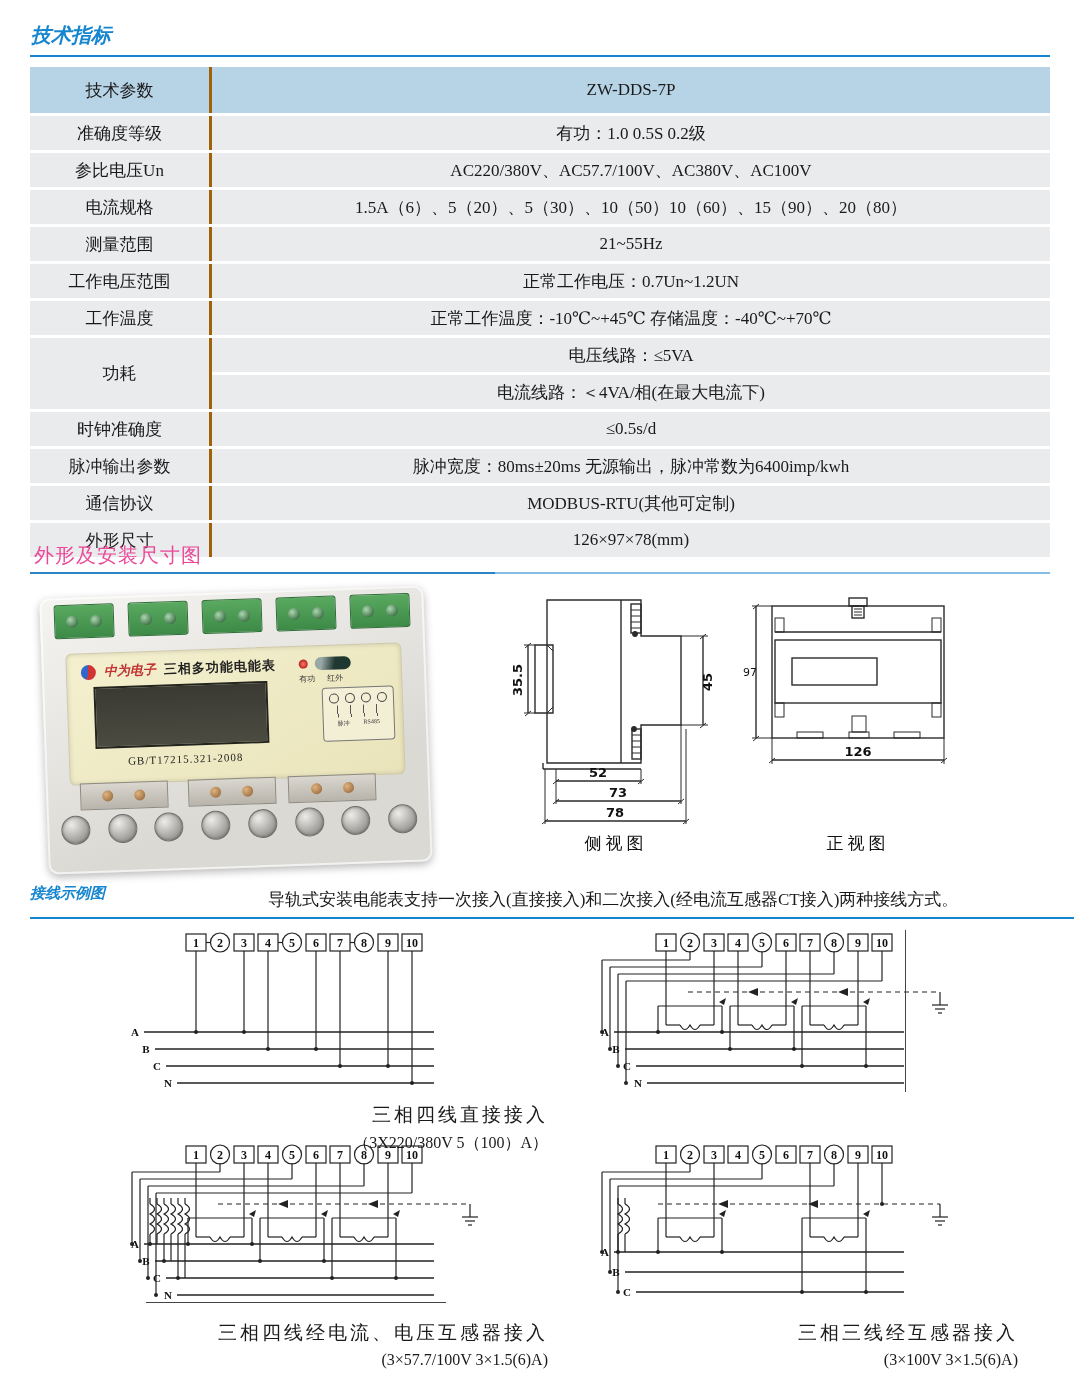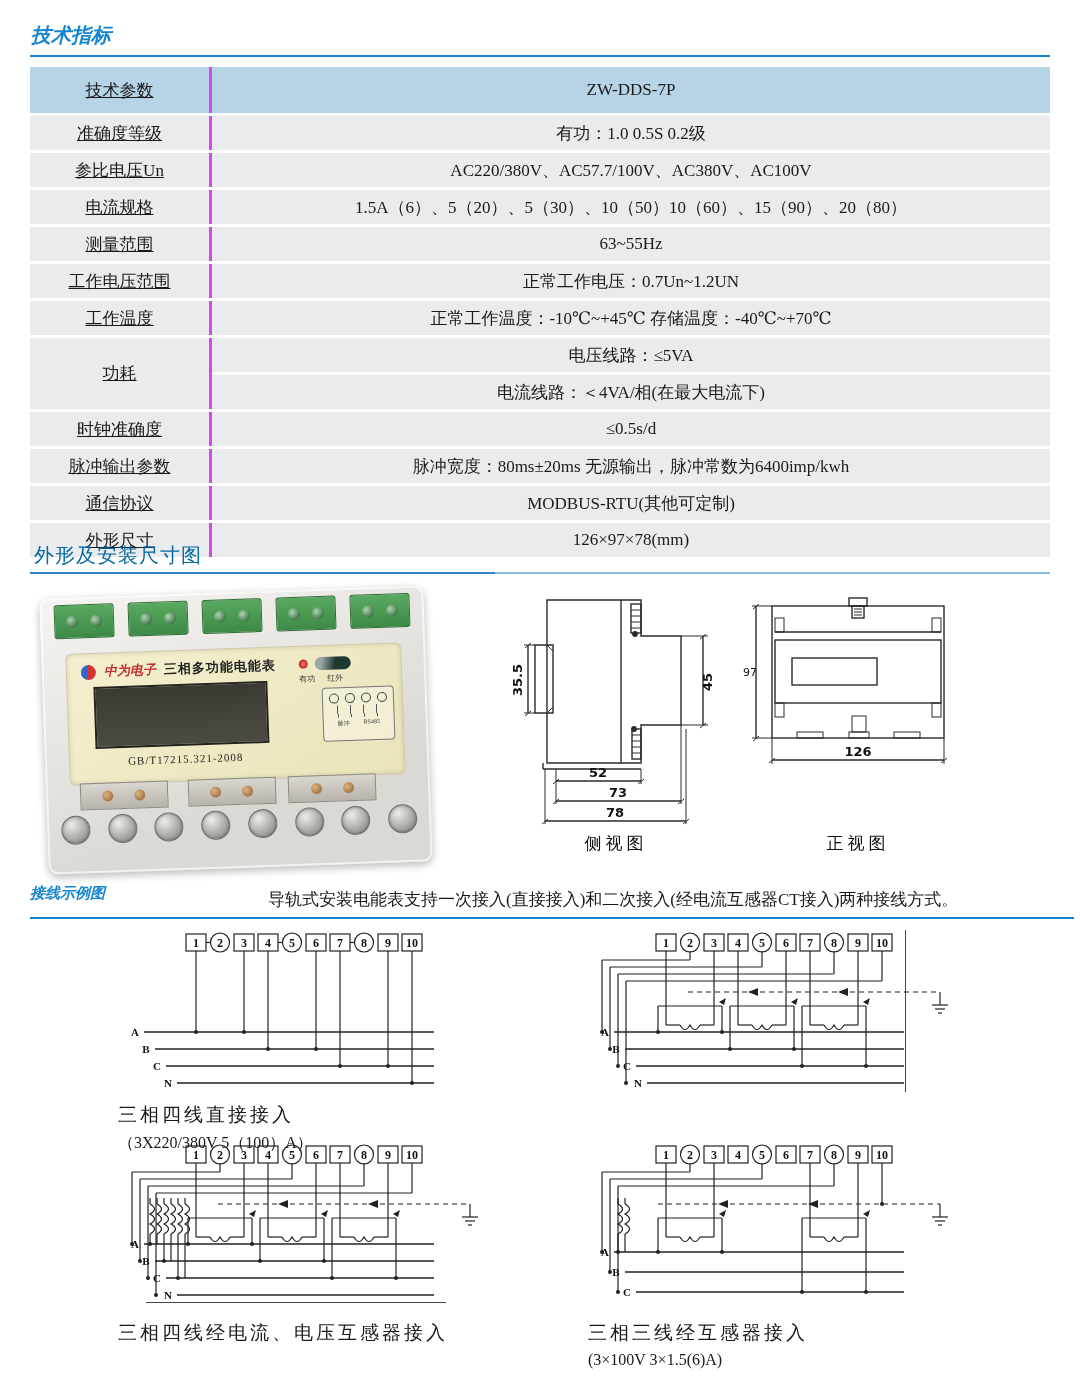--- a/index.html
+++ b/index.html
@@ -2,30 +2,30 @@
 <html><head>
 <meta charset="utf-8">
 <style>
   html,body{margin:0;padding:0;background:#fff;}
   .page{position:relative;width:1080px;height:1377px;background:#fff;overflow:hidden;
         font-family:"Liberation Serif","DejaVu Serif",serif;color:#1a1a1a;}
   .abs{position:absolute;}
   
   .h-blue{position:absolute;font-family:"DejaVu Sans","Liberation Sans",sans-serif;
           font-weight:bold;font-size:20px;color:#1585d0;font-style:italic;}
-  .h-song{position:absolute;font-size:20px;color:#0369a1;letter-spacing:1px;}
+  .h-song{position:absolute;font-size:20px;color:#ec4899;letter-spacing:1px;}
   .rule{position:absolute;height:2px;background:#1585d0;}
   .rule2{position:absolute;height:2px;background:linear-gradient(to right,#2b84c4 0 465px,#84bce4 465px 100%);}
   
   table.spec{position:absolute;left:30px;top:64px;width:1020px;border-collapse:separate;border-spacing:0 3px;}
   table.spec td{background:#e9ebed;height:34px;text-align:center;font-size:17px;padding:0 6px;}
-  table.spec td.lbl{width:167px;border-right:3px solid #d946ef;text-decoration:underline;}
+  table.spec td.lbl{width:167px;border-right:3px solid #a16207;}
   table.spec tr.hd td{background:#b7d3e6;height:46px;}
   
-  .wcap{position:absolute;width:430px;text-align:left;}
+  .wcap{position:absolute;width:430px;text-align:right;}
   .wcap .l1{font-size:19px;letter-spacing:3px;}
   .wcap .l2{font-size:16px;margin-top:5px;}
   .intro{position:absolute;font-size:17px;}
   .artifact{position:absolute;background:#444;}
   
   svg text{fill:#111;}
   svg .dim{font:bold 13px "DejaVu Sans","Liberation Sans",sans-serif;text-anchor:middle;}
   svg .dims{font:11px "DejaVu Sans","Liberation Sans",sans-serif;text-anchor:middle;}
   svg .cap{font:17px "Liberation Serif",serif;letter-spacing:4px;text-anchor:middle;}
   
@@ -91,21 +91,21 @@
     <tr>
       <td class="lbl">参比电压Un</td>
       <td>AC220/380V、AC57.7/100V、AC380V、AC100V</td>
     </tr>
     <tr>
       <td class="lbl">电流规格</td>
       <td>1.5A（6）、5（20）、5（30）、10（50）10（60）、15（90）、20（80）</td>
     </tr>
     <tr>
       <td class="lbl">测量范围</td>
-      <td>63~55Hz</td>
+      <td>21~55Hz</td>
     </tr>
     <tr>
       <td class="lbl">工作电压范围</td>
       <td>正常工作电压：0.7Un~1.2UN</td>
     </tr>
     <tr>
       <td class="lbl">工作温度</td>
       <td>正常工作温度：-10℃~+45℃ 存储温度：-40℃~+70℃</td>
     </tr>
     <tr>
@@ -617,20 +617,21 @@
       <text x="28" y="136" text-anchor="middle" font-size="11" font-weight="bold" fill="#111" font-family="&quot;Liberation Serif&quot;,serif">B</text>
       <text x="39" y="156" text-anchor="middle" font-size="11" font-weight="bold" fill="#111" font-family="&quot;Liberation Serif&quot;,serif">C</text>
     </svg>
 
   <div class="wcap" style="left:118px;top:1102px;">
     <div class="l1">三相四线直接接入</div>
     <div class="l2">（3X220/380V 5（100）A）</div>
   </div>
   <div class="wcap" style="left:118px;top:1320px;">
     <div class="l1">三相四线经电流、电压互感器接入</div>
+    <div class="l2">(3×57.7/100V  3×1.5(6)A)</div>
   </div>
   <div class="wcap" style="left:588px;top:1320px;">
     <div class="l1">三相三线经互感器接入</div>
     <div class="l2">(3×100V 3×1.5(6)A)</div>
   </div>
 
   <div class="artifact" style="left:905px;top:930px;width:1px;height:162px;"></div>
   <div class="artifact" style="left:146px;top:1302px;width:300px;height:1px;"></div>
 
 </div>

